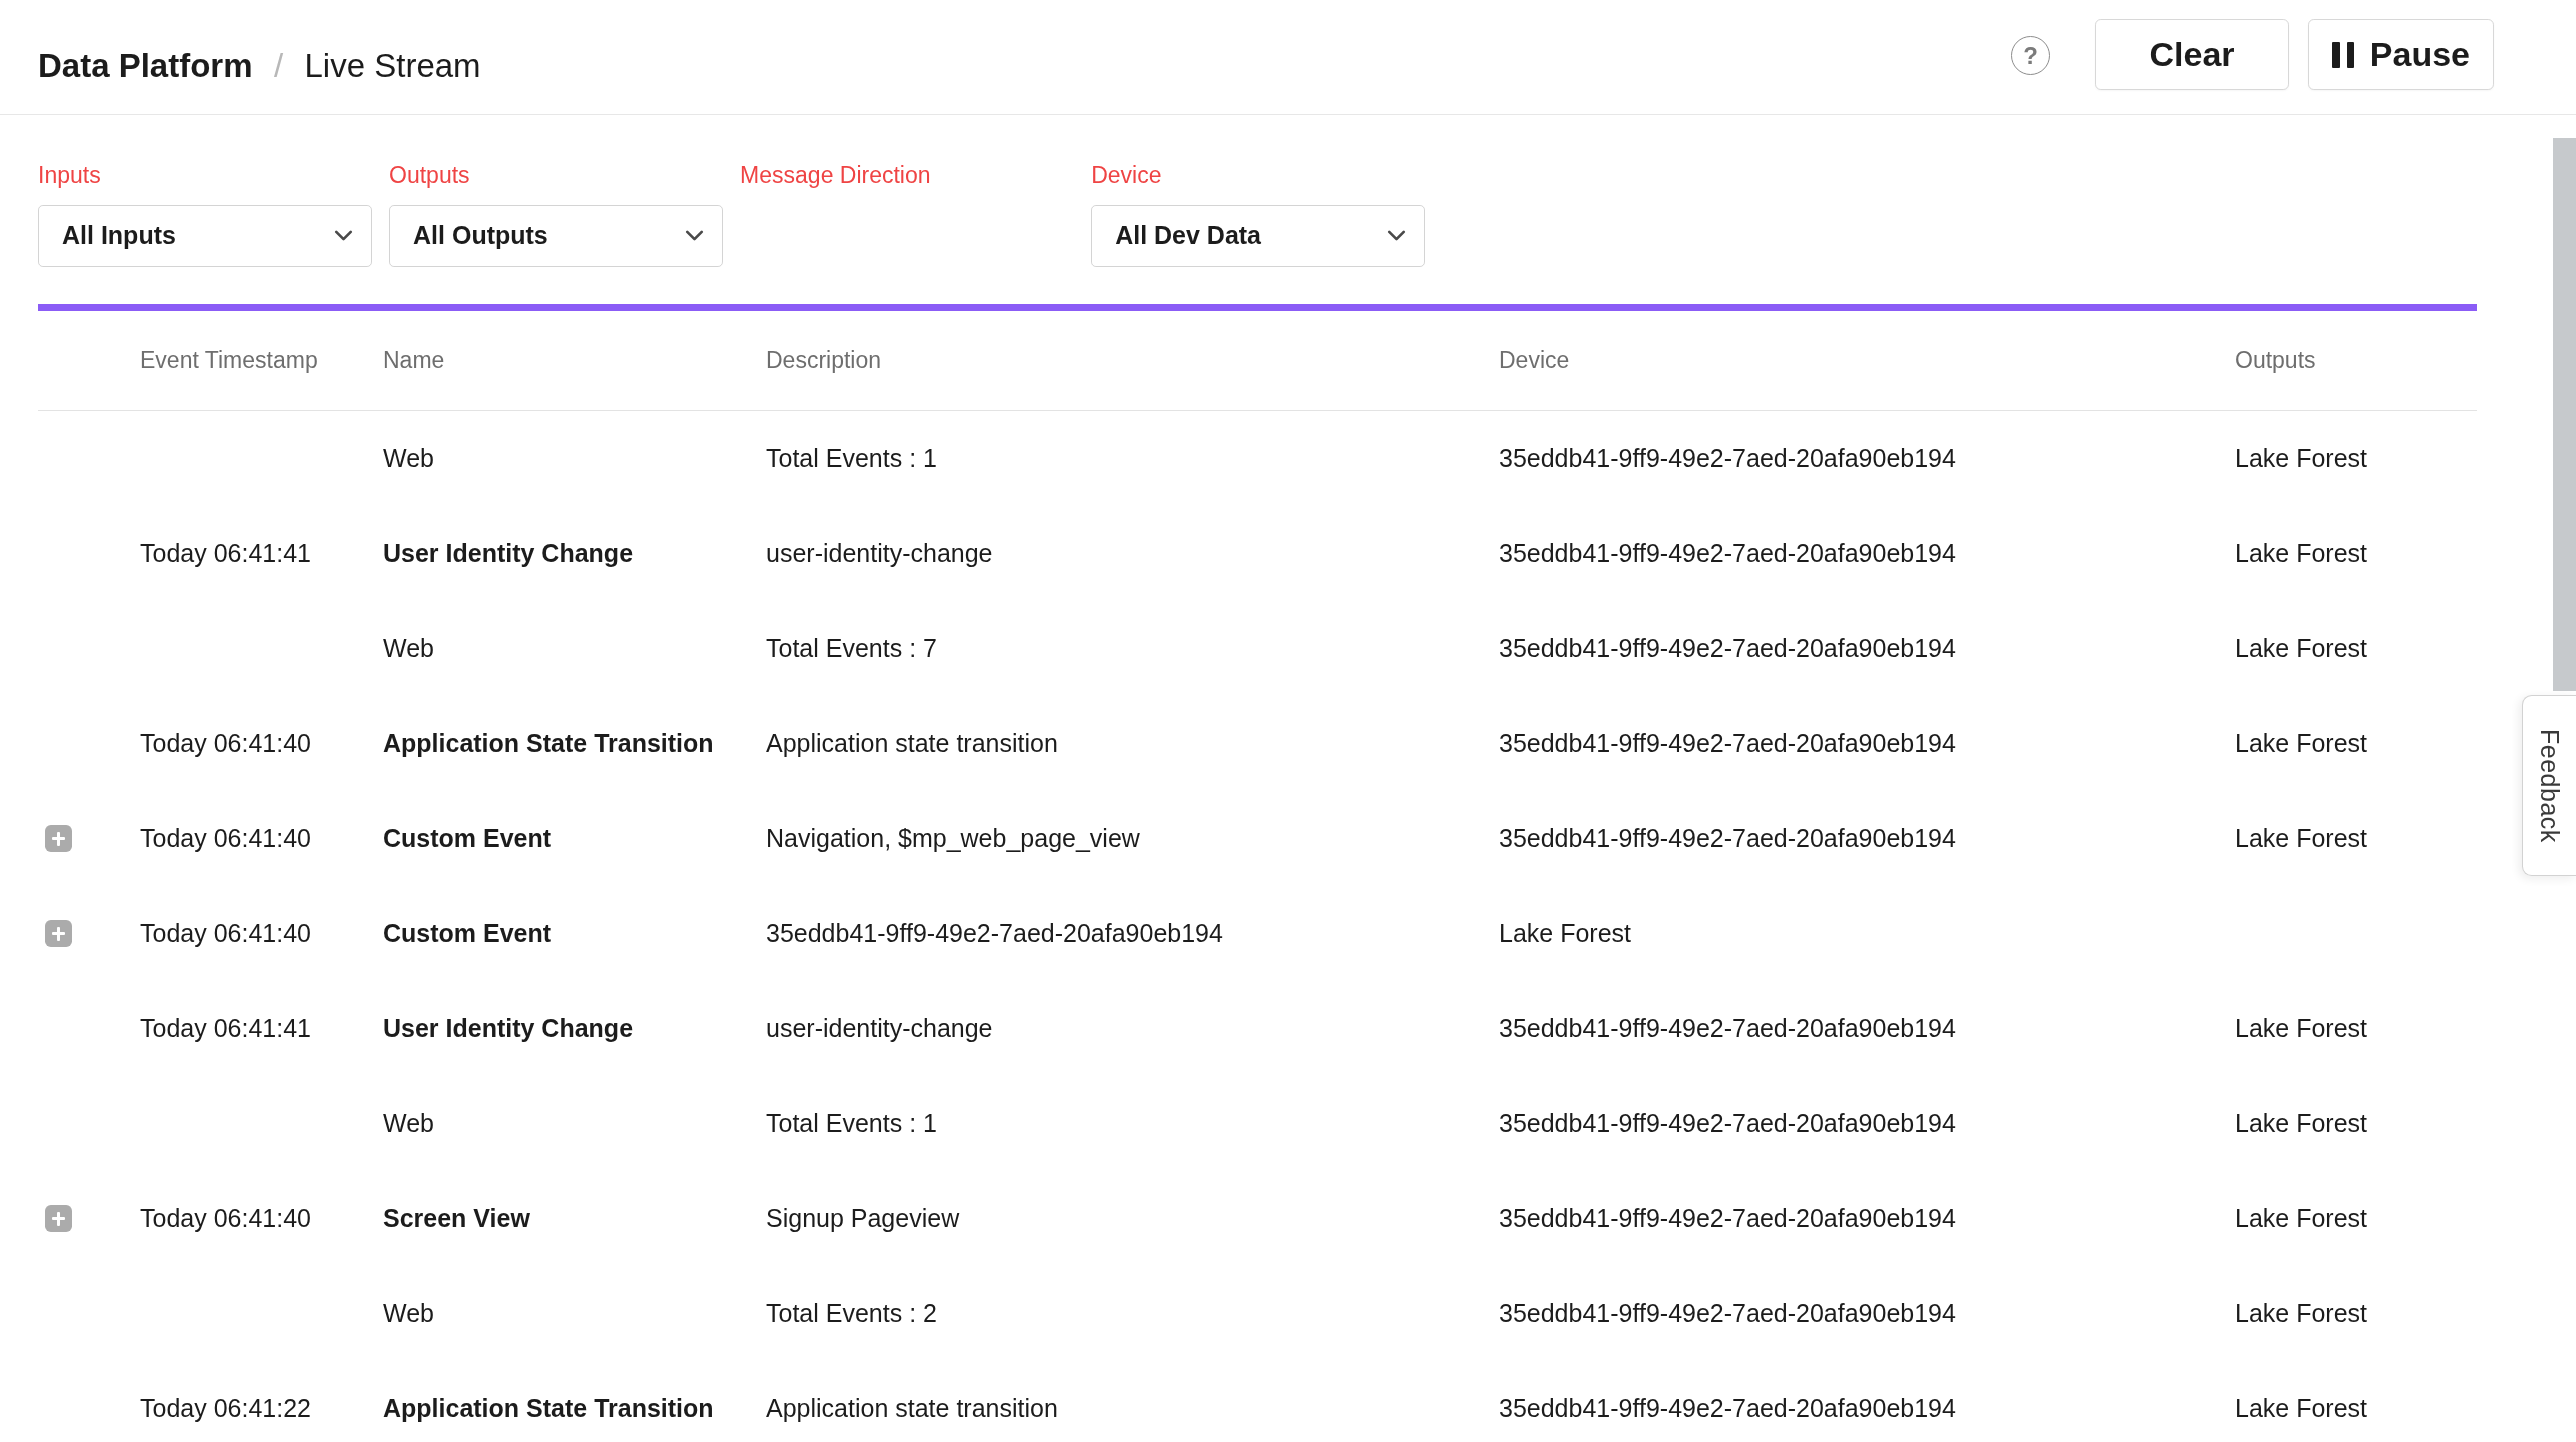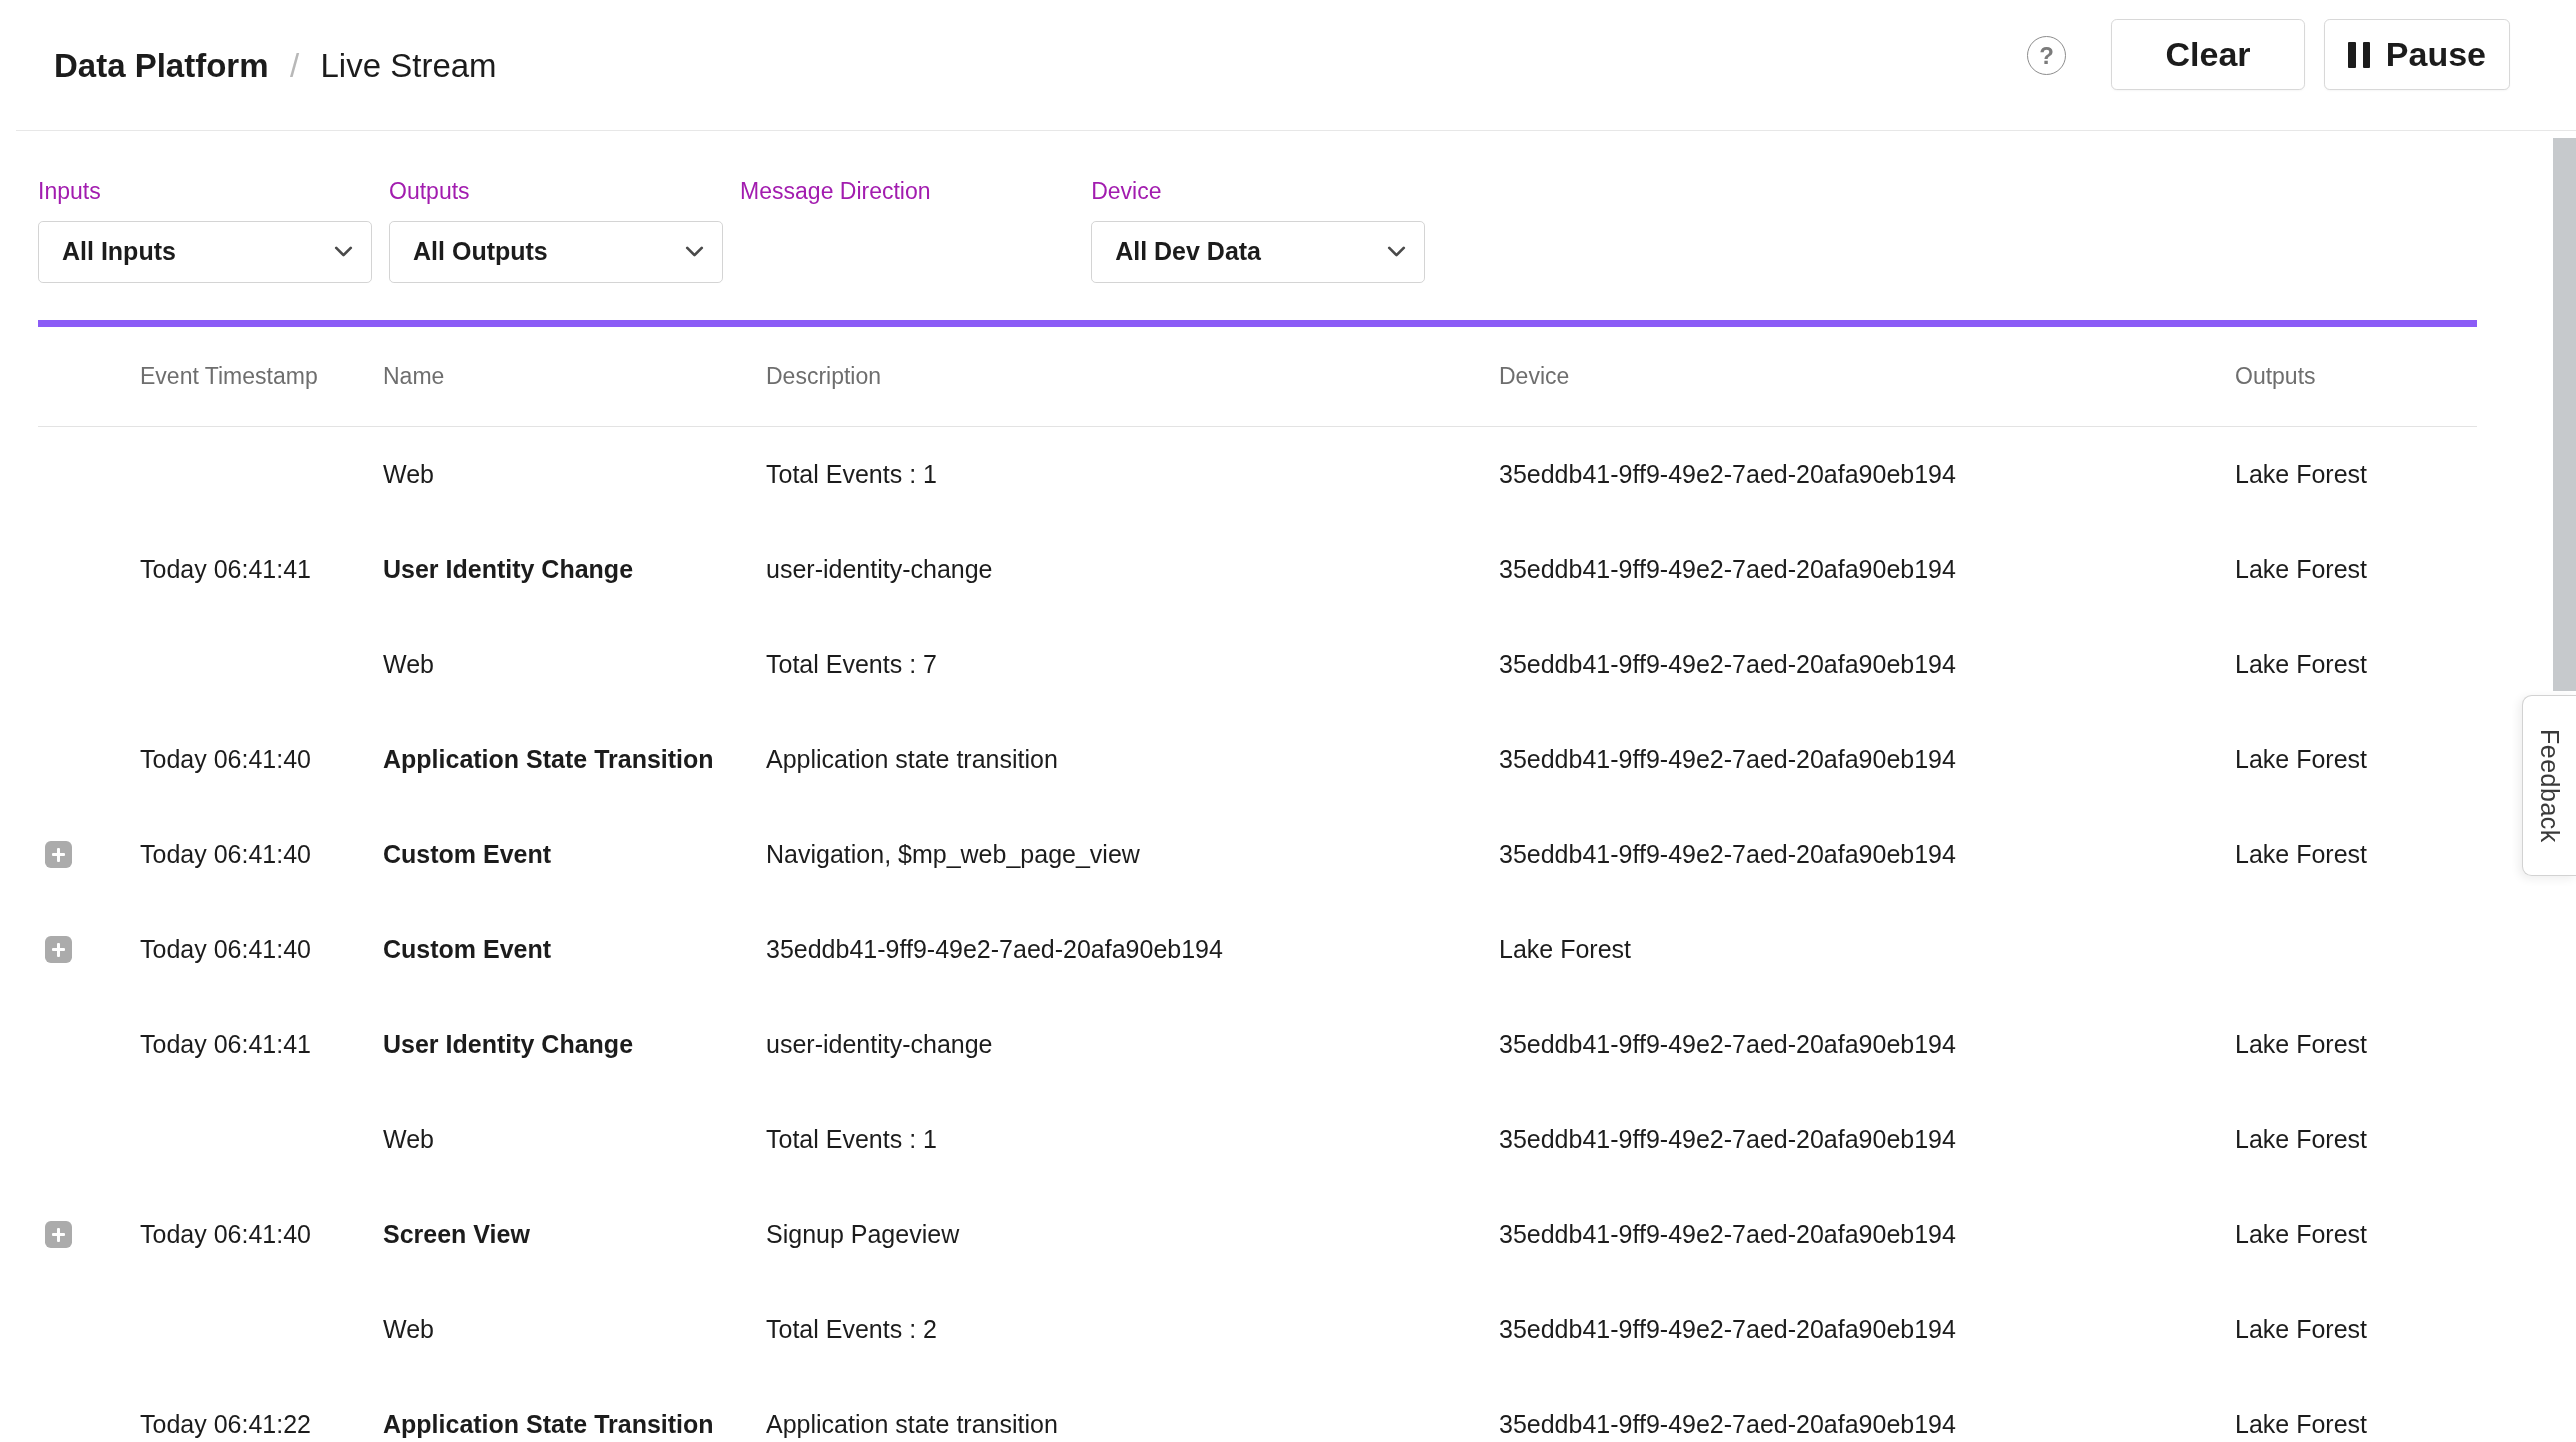--- a/index.html
+++ b/index.html
@@ -9,24 +9,23 @@
     overflow: hidden;
     background: #ffffff;
     font-family: "Liberation Sans", "DejaVu Sans", sans-serif;
     color: #1c1c1c;
     position: relative;
   }
 
   
   .top-header {
     position: relative;
-    height: 131px;
+    height: 115px;
     border-bottom: 1px solid #e7e7e7;
     background: #fff;
-    margin-left: 16px;
   }
   .breadcrumb {
     position: absolute; left: 38px; top: 0; height: 131px;
     display: flex; align-items: center; gap: 21.4px;
     font-size: 33px;
   }
   .bc-section { font-weight: 700; cursor: pointer; }
   .bc-sep { color: #b8b8b8; font-weight: 300; }
   .bc-page { font-weight: 400; }
 
@@ -52,21 +51,21 @@
   .pause-icon { display: flex; gap: 6.8px; }
   .pause-icon i { display: block; width: 7.8px; height: 26px; background: #1c1c1c; border-radius: 1px; }
 
   
   .filters {
     padding-left: 38px;
     padding-top: 47px;
     white-space: nowrap;
   }
   .filter { display: inline-block; width: 334px; margin-right: 12.6px; vertical-align: top; }
-  .filter-label { font-size: 23px; color: #a21caf; height: 27px; line-height: 27px; }
+  .filter-label { font-size: 23px; color: #ef4444; height: 27px; line-height: 27px; }
   .select {
     margin-top: 15.5px; height: 62px;
     border: 1px solid #d4d4d4; border-radius: 4.9px;
     display: flex; align-items: center; justify-content: space-between;
     padding: 0 13px 0 23px;
     font-size: 25px; font-weight: 700;
     cursor: pointer; background: #fff; gap: 16px;
   }
   .chevron { width: 29px; height: 29px; flex: 0 0 auto; }
 

